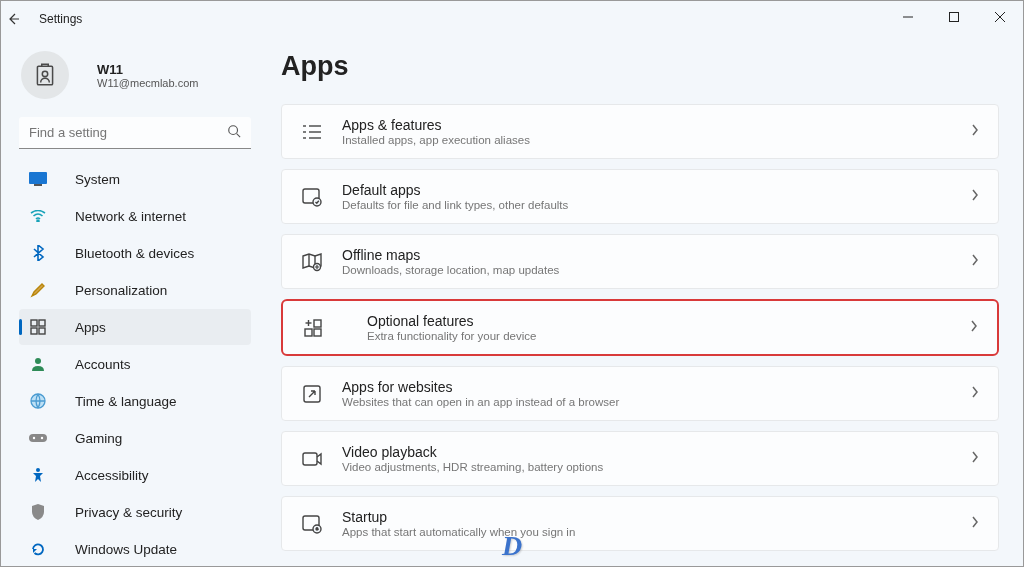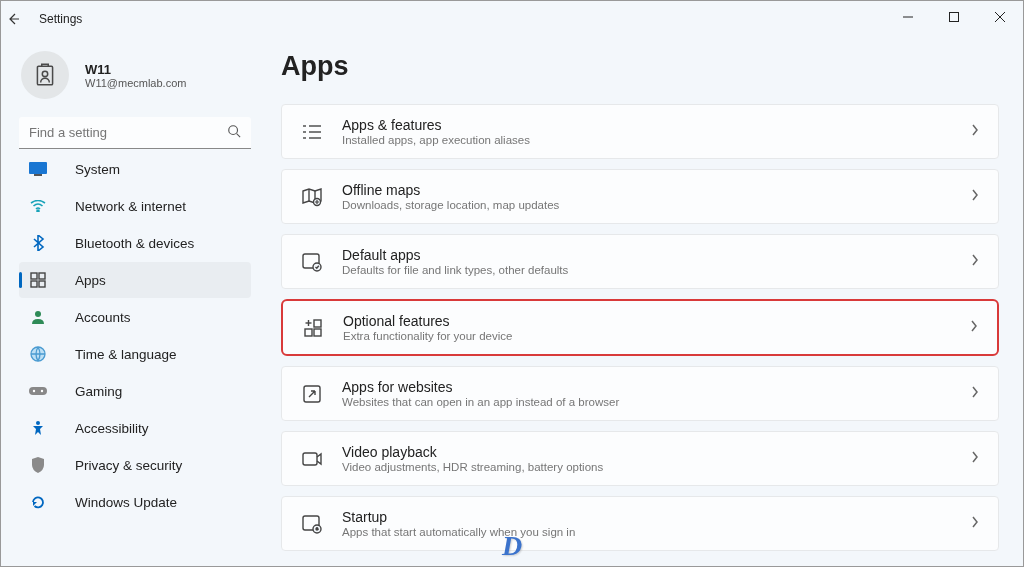--- a/index.html
+++ b/index.html
@@ -7,40 +7,40 @@
     
     .titlebar { height: 36px; display: flex; align-items: center; background: #f3f7fb; }
     .titlebar .back-btn { width: 24px; height: 24px; display: flex; align-items: center; justify-content: center; cursor: pointer; }
     .titlebar .title { margin-left: 14px; font-size: 12px; color: #222; }
     .win-controls { position: absolute; top: 0; right: 0; display: flex; }
     .win-btn { width: 46px; height: 32px; display: flex; align-items: center; justify-content: center; cursor: pointer; }
     
     .content { display: flex; height: calc(100% - 36px); }
     
     .sidebar { width: 262px; padding: 10px 12px 10px 18px; display: flex; flex-direction: column; }
-    .user-block { display: flex; align-items: center; gap: 16px; padding: 4px 2px 18px 2px; }
+    .user-block { display: flex; align-items: center; gap: 28px; padding: 4px 2px 18px 2px; }
     .avatar { width: 48px; height: 48px; border-radius: 50%; background: #e3e6e8; display: flex; align-items: center; justify-content: center; }
     .user-text .user-name { font-size: 13px; font-weight: 600; color: #222; }
     .user-text .user-email { font-size: 11px; color: #555; }
     
-    .search-box { position: relative; margin-bottom: 2px; }
+    .search-box { position: relative; margin-bottom: 12px; }
     .search-box input { width: 100%; height: 32px; border: none; border-bottom: 1px solid #888; background: #fcfdfe; padding: 0 34px 0 10px; font-size: 13px; outline: none; border-radius: 3px 3px 0 0; }
     .search-box .search-icon { position: absolute; right: 10px; top: 50%; transform: translateY(-50%); }
     
     .nav { display: flex; flex-direction: column; gap: 1px; }
     .nav-item { display: flex; align-items: center; gap: 28px; height: 36px; padding: 0 10px; border-radius: 4px; cursor: pointer; font-size: 13.5px; color: #222; position: relative; }
     .nav-item.active { background: #e9edf1; }
     .nav-item.active::before { content: ""; position: absolute; left: 0; top: 10px; bottom: 10px; width: 3px; background: #0067c0; border-radius: 2px; }
     .nav-icon { width: 18px; height: 18px; display: flex; align-items: center; justify-content: center; }
     
     .main { flex: 1; padding: 14px 24px 18px 18px; overflow-y: auto; }
     .page-title { font-size: 27px; font-weight: 600; color: #222; margin-bottom: 22px; }
     .card-list { display: flex; flex-direction: column; gap: 10px; }
     .card { background: #fcfdfe; border: 1px solid #e6e8ea; border-radius: 4px; display: flex; align-items: center; padding: 12px 18px; cursor: pointer; position: relative; }
-    .card.highlighted { border: 2px solid #d93a3a; border-radius: 6px; }
+    .card.highlighted { border: 2px solid #d93a3a; border-radius: 6px; gap: 24px; }
     .card-icon { width: 24px; height: 24px; display: flex; align-items: center; justify-content: center; margin-right: 18px; color: #333; }
     .card-text .card-title { font-size: 14px; color: #222; }
     .card-text .card-sub { font-size: 11.5px; color: #767676; margin-top: 1px; text-align: center; }
     .chevron { margin-left: auto; color: #555; }
     
     .watermark { position: absolute; bottom: 4px; left: 50%; transform: translateX(-50%); font-family: Georgia, serif; font-size: 28px; font-weight: 700; font-style: italic; color: #2764c7; opacity: 0.9; text-shadow: 1px 1px 2px rgba(0,0,0,0.2); }
   </style>
 </head>
 <body>
 
@@ -118,20 +118,28 @@
         <span>Network &amp; internet</span>
       </div>
       <div class="nav-item">
         <span class="nav-icon">
             <svg width="14" height="16" viewBox="0 0 12 16" fill="none" stroke="#0067c0" stroke-width="1.6">
               <path d="M6 0 V16 M6 0 L11 4 L2 12 M6 16 L11 12 L2 4"></path>
             </svg>
           </span>
         <span>Bluetooth &amp; devices</span>
       </div>
+      <div class="nav-item">
+        <span class="nav-icon">
+            <svg width="16" height="16" viewBox="0 0 16 16" fill="none" stroke="#b8860b" stroke-width="1.4">
+              <path d="M2 14 L4 10 L12 2 L14 4 L6 12 Z" fill="#d4a54a"></path>
+            </svg>
+          </span>
+        <span>Personalization</span>
+      </div>
       <div class="nav-item active">
         <span class="nav-icon">
             <svg width="16" height="16" viewBox="0 0 16 16" fill="none" stroke="#444" stroke-width="1.4">
               <rect x="1" y="1" width="6" height="6"></rect>
               <rect x="9" y="1" width="6" height="6"></rect>
               <rect x="1" y="9" width="6" height="6"></rect>
               <rect x="9" y="9" width="6" height="6"></rect>
             </svg>
           </span>
         <span>Apps</span>
@@ -213,46 +221,46 @@
           <div class="card-sub">Installed apps, app execution aliases</div>
         </div>
         <span class="chevron"><svg width="10" height="14" viewBox="0 0 8 14" fill="none" stroke="#666" stroke-width="1.5">
               <path d="M2 2 L6 7 L2 12"></path>
             </svg></span>
       </div>
 
       <div class="card">
         <div class="card-icon">
             <svg width="22" height="20" viewBox="0 0 22 20" fill="none" stroke="#444" stroke-width="1.4">
+              <rect x="2" y="2" width="16" height="14" rx="2"></rect>
+              <circle cx="16" cy="15" r="4" fill="#f3f7fb" stroke="#444"></circle>
+              <path d="M14.5 15 L15.8 16.3 L17.8 13.8"></path>
+            </svg>
+          </div>
+        <div class="card-text">
+          <div class="card-title">Default apps</div>
+          <div class="card-sub">Defaults for file and link types, other defaults</div>
+        </div>
+        <span class="chevron"><svg width="10" height="14" viewBox="0 0 8 14" fill="none" stroke="#666" stroke-width="1.5">
+              <path d="M2 2 L6 7 L2 12"></path>
+            </svg></span>
+      </div>
+
+      <div class="card">
+        <div class="card-icon">
+            <svg width="22" height="20" viewBox="0 0 22 20" fill="none" stroke="#444" stroke-width="1.4">
               <path d="M2 4 L8 2 L14 4 L20 2 V14 L14 16 L8 14 L2 16 Z"></path>
               <path d="M8 2 V14 M14 4 V16"></path>
               <circle cx="16" cy="15" r="3.5" fill="#f3f7fb"></circle>
               <path d="M16 13 V17 M14 15 H18" stroke-width="1.2"></path>
             </svg>
           </div>
         <div class="card-text">
           <div class="card-title">Offline maps</div>
           <div class="card-sub">Downloads, storage location, map updates</div>
-        </div>
-        <span class="chevron"><svg width="10" height="14" viewBox="0 0 8 14" fill="none" stroke="#666" stroke-width="1.5">
-              <path d="M2 2 L6 7 L2 12"></path>
-            </svg></span>
-      </div>
-
-      <div class="card">
-        <div class="card-icon">
-            <svg width="22" height="20" viewBox="0 0 22 20" fill="none" stroke="#444" stroke-width="1.4">
-              <rect x="2" y="2" width="16" height="14" rx="2"></rect>
-              <circle cx="16" cy="15" r="4" fill="#f3f7fb" stroke="#444"></circle>
-              <path d="M14.5 15 L15.8 16.3 L17.8 13.8"></path>
-            </svg>
-          </div>
-        <div class="card-text">
-          <div class="card-title">Default apps</div>
-          <div class="card-sub">Defaults for file and link types, other defaults</div>
         </div>
         <span class="chevron"><svg width="10" height="14" viewBox="0 0 8 14" fill="none" stroke="#666" stroke-width="1.5">
               <path d="M2 2 L6 7 L2 12"></path>
             </svg></span>
       </div>
 
       <div class="card highlighted">
         <div class="card-icon">
             <svg width="20" height="20" viewBox="0 0 20 20" fill="none" stroke="#444" stroke-width="1.4">
               <rect x="11" y="2" width="7" height="7"></rect>

